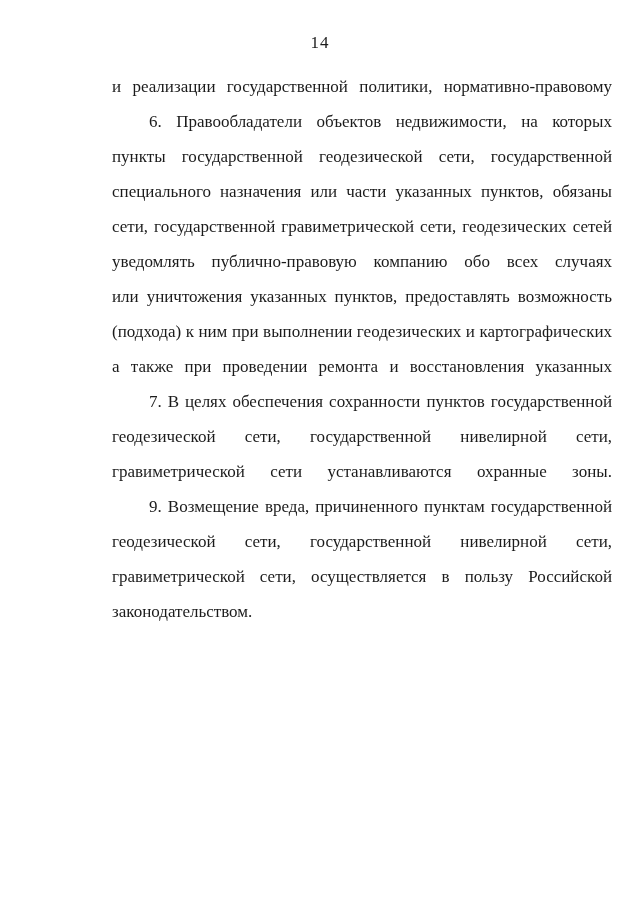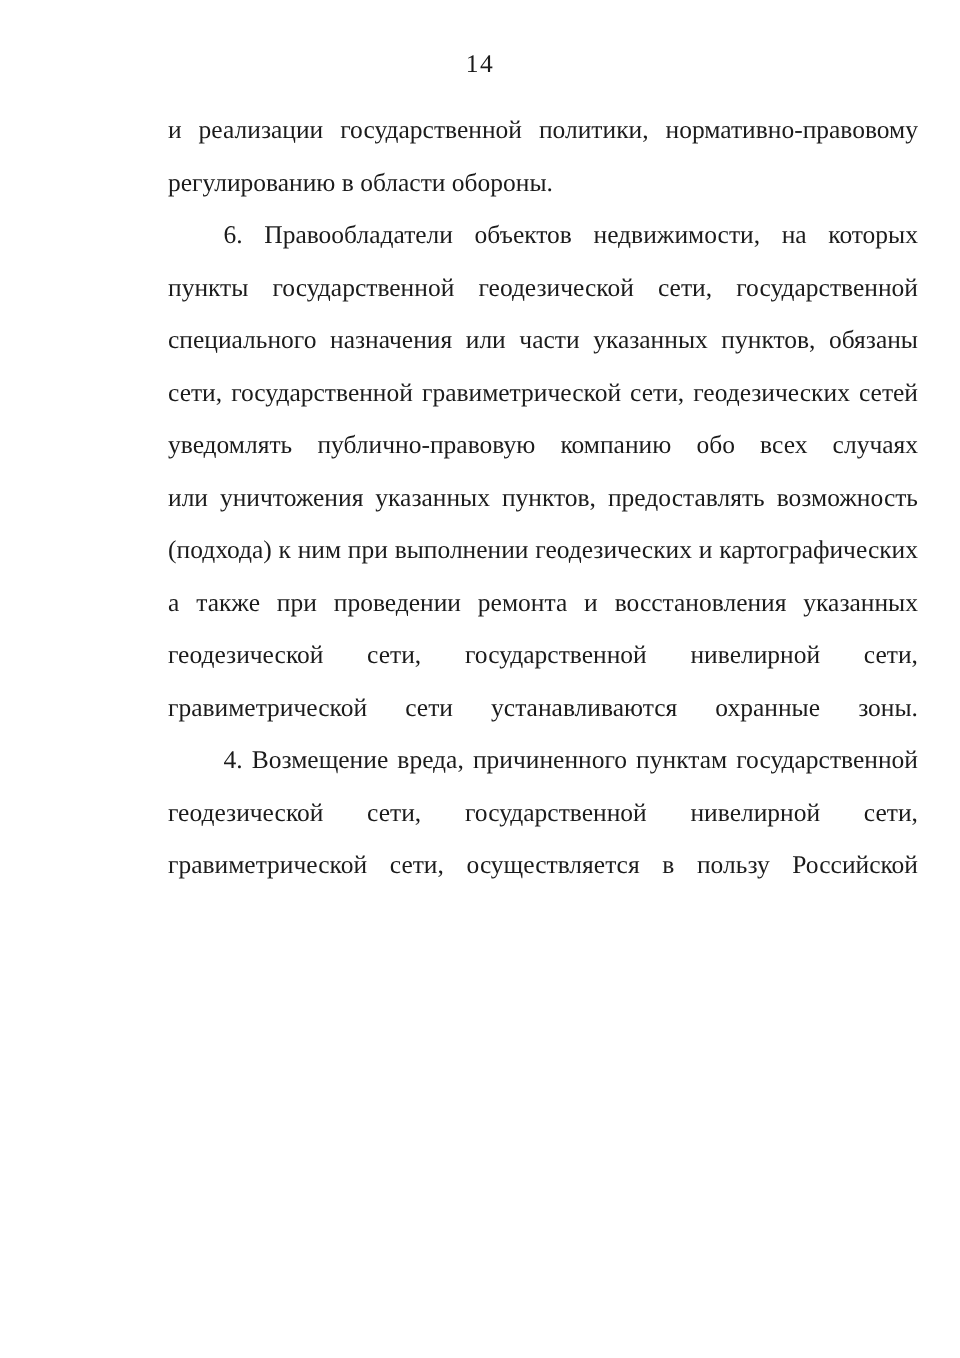--- a/index.html
+++ b/index.html
@@ -58,39 +58,40 @@
 <body>
 
 <div class="page">
 
   <div class="page-number">14</div>
 
   <div class="body-text">
 
     <div class="paragraph">
       <div class="line">и реализации государственной политики, нормативно-правовому</div>
-      <div class="line last">регулированию в области обороны.</div>
     </div>
 
     <div class="paragraph">
       <div class="line ind">6. Правообладатели объектов недвижимости, на которых находятся</div>
       <div class="line">пункты государственной геодезической сети, государственной нивелирной</div>
       <div class="line">специального назначения или части указанных пунктов, обязаны</div>
       <div class="line">сети, государственной гравиметрической сети, геодезических сетей</div>
       <div class="line">уведомлять публично-правовую компанию обо всех случаях повреждения</div>
       <div class="line">или уничтожения указанных пунктов, предоставлять возможность подъезда</div>
       <div class="line">(подхода) к ним при выполнении геодезических и картографических работ,</div>
       <div class="line last">а также при проведении ремонта и восстановления указанных пунктов.</div>
     </div>
 
     <div class="paragraph">
+      <div class="line ind">7. В целях обеспечения сохранности пунктов государственной</div>
       <div class="line">геодезической сети, государственной нивелирной сети, государственной</div>
       <div class="line">гравиметрической сети устанавливаются охранные зоны. Положение</div>
     </div>
 
     <div class="paragraph">
-      <div class="line ind">4. Возмещение вреда, причиненного пунктам государственной</div>
+      <div class="line ind">9. Возмещение вреда, причиненного пунктам государственной</div>
       <div class="line">геодезической сети, государственной нивелирной сети, государственной</div>
       <div class="line">гравиметрической сети, осуществляется в пользу Российской Федерации</div>
+      <div class="line last">законодательством.</div>
     </div>
 
   </div>
 </div>
 
 </body></html>

